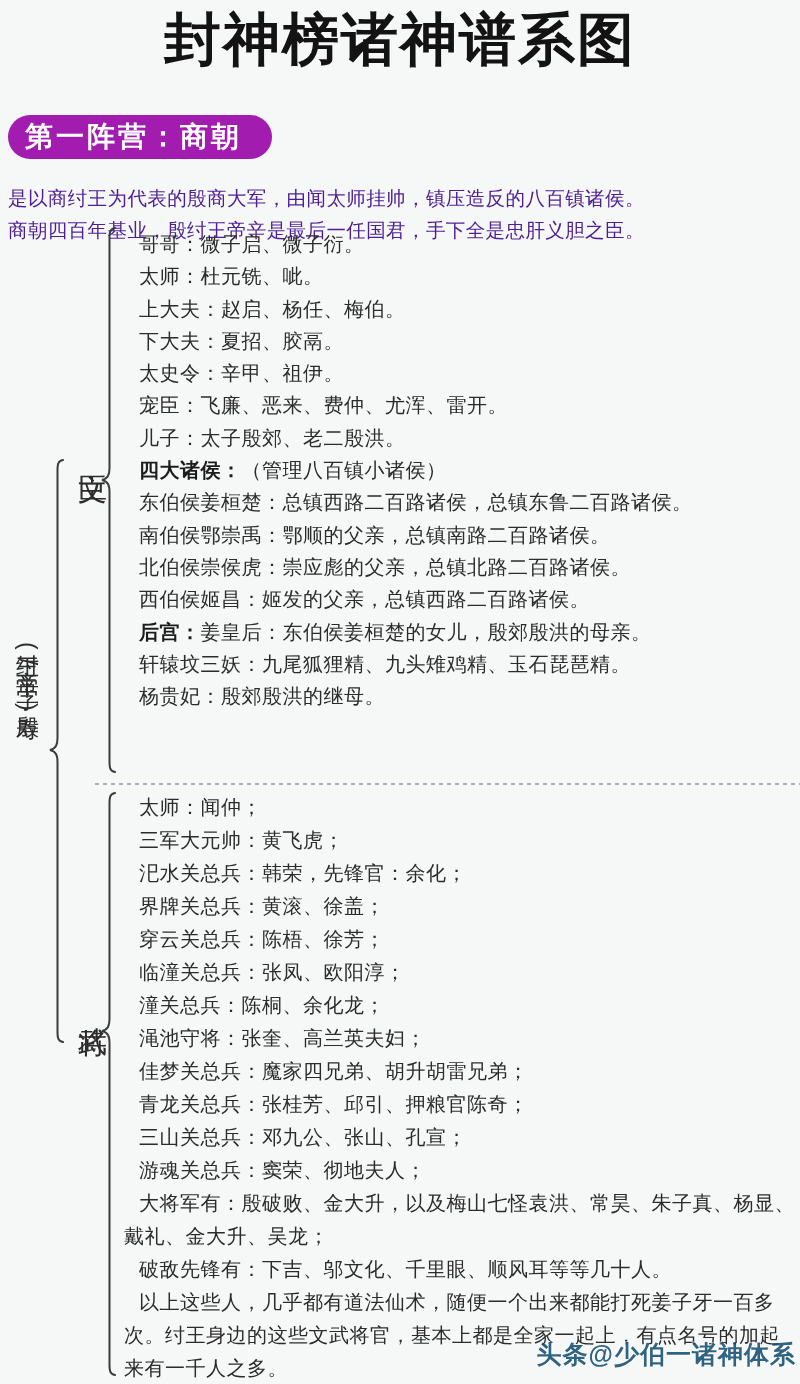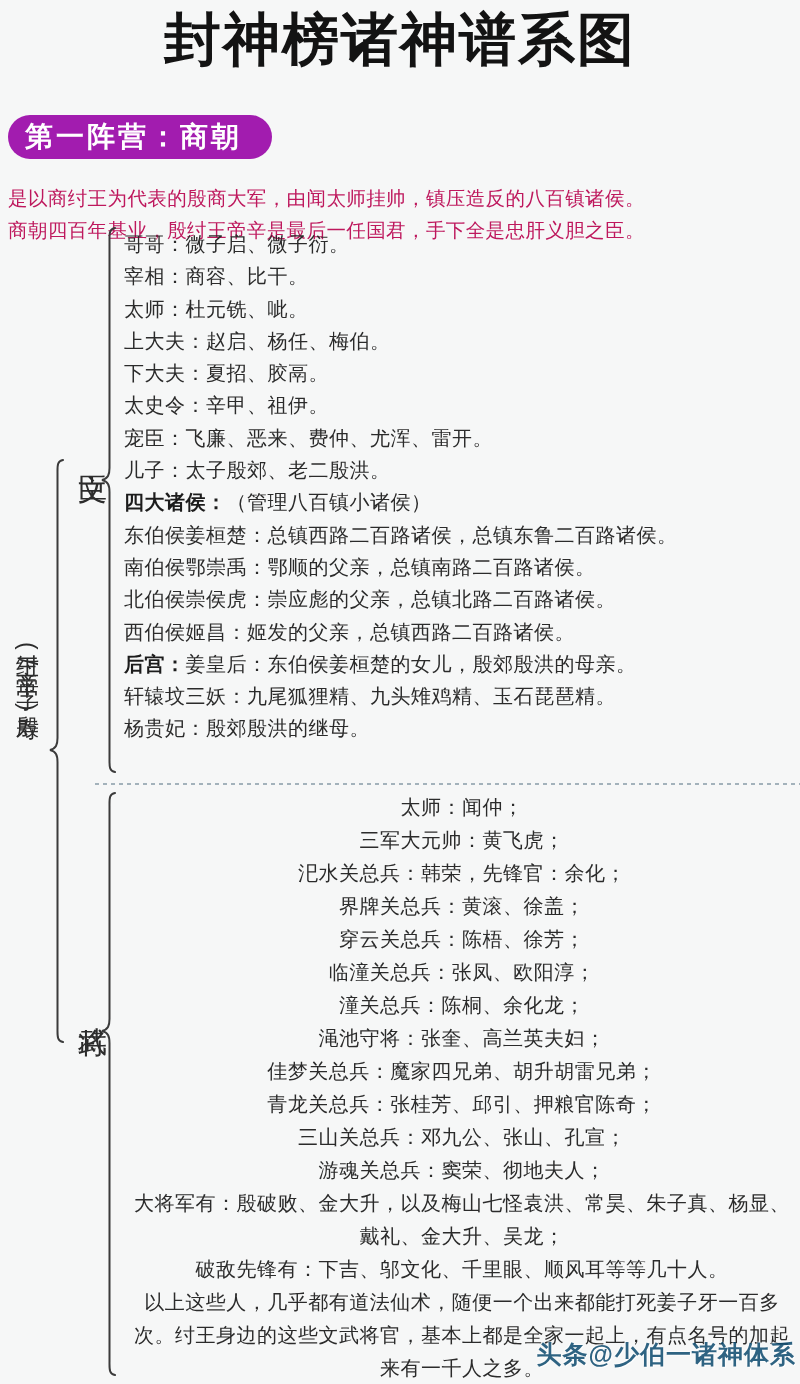--- a/index.html
+++ b/index.html
@@ -7,40 +7,40 @@
   #page{position:relative;width:800px;height:1384px;background:#f6f7f7;overflow:hidden;margin:0 auto;color:#262626;}
 
   .title{position:absolute;top:0;left:0;width:800px;text-align:center;
     font-size:57px;font-weight:900;color:#131313;letter-spacing:2px;line-height:78px;}
 
   .badge{position:absolute;left:8px;top:115px;height:44px;line-height:44px;
     border-radius:22px;padding:0 30px 0 17px;color:#ffffff;
     font-size:28px;font-weight:800;letter-spacing:3px;}
 
   .intro{position:absolute;left:8px;top:183px;width:784px;
-    font-size:19.5px;line-height:31.5px;color:#be185d;letter-spacing:0.4px;}
+    font-size:19.5px;line-height:31.5px;color:#4c1d95;letter-spacing:0.4px;}
 
   .vlabel{position:absolute;writing-mode:vertical-rl;text-orientation:mixed;
     color:#2c2c2c;white-space:nowrap;}
   .root-label{left:13px;top:636px;font-size:23px;letter-spacing:3px;}
   .civil-label{left:73px;top:451px;font-size:29px;letter-spacing:2px;}
   .military-label{left:73px;top:1004px;font-size:29px;letter-spacing:2px;}
 
   .brace{position:absolute;}
   .brace path{stroke:#3b3b3b;stroke-width:2;fill:none;stroke-linecap:round;}
   .brace-king{left:48px;top:458px;}
   .brace-civil{left:100px;top:226px;}
   .brace-military{left:100px;top:791px;}
 
   .list{position:absolute;left:124px;font-size:20px;color:#2b2b2b;letter-spacing:0.5px;}
   .list-civil{top:228px;width:672px;}
   .list-civil .line{line-height:32.3px;}
   .list-military{top:791px;width:676px;}
-  .list-military .line{line-height:33px;text-align:center;}
-  .line .bold{font-weight:800;color:#1c1c1c;}
+  .list-military .line{line-height:33px;}
+  .line .bold{font-weight:800;color:#1c1c1c;margin-left:15px;}
 
   .divider{position:absolute;left:95px;top:783px;width:705px;height:2px;
     background:repeating-linear-gradient(90deg,#a3b2bb 0 4px,transparent 4px 8px);}
 
   .watermark{position:absolute;right:4px;top:1338px;font-size:25px;font-weight:700;
     color:#0c4a6e;letter-spacing:1px;opacity:0.85;
     text-shadow:1px 1px 0 rgba(255,255,255,0.95),-1px -1px 0 rgba(255,255,255,0.6);}
 </style>
 </head>
 <body>
@@ -63,21 +63,20 @@
   </svg>
 
   <div class="vlabel civil-label">文臣</div>
   <svg class="brace brace-civil" width="16" height="548" viewBox="0 0 16 548">
     <path d="M15 2 C9 3 9.5 8 9.5 15 L9.5 242 C9.5 249 8 252.5 2 254 C8 255.5 9.5 259 9.5 266 L9.5 533 C9.5 540 9 545 15 546"></path>
   </svg>
   <div class="list list-civil">
 
       <div class="line"><span class="bold"></span><span>哥哥：微子启、微子衍。</span></div>
 
-      <div class="line"><span class="bold"></span><span>宰相：商容、比干。</span></div>
 
       <div class="line"><span class="bold"></span><span>太师：杜元铣、呲。</span></div>
 
       <div class="line"><span class="bold"></span><span>上大夫：赵启、杨任、梅伯。</span></div>
 
       <div class="line"><span class="bold"></span><span>下大夫：夏招、胶鬲。</span></div>
 
       <div class="line"><span class="bold"></span><span>太史令：辛甲、祖伊。</span></div>
 
       <div class="line"><span class="bold"></span><span>宠臣：飞廉、恶来、费仲、尤浑、雷开。</span></div>

